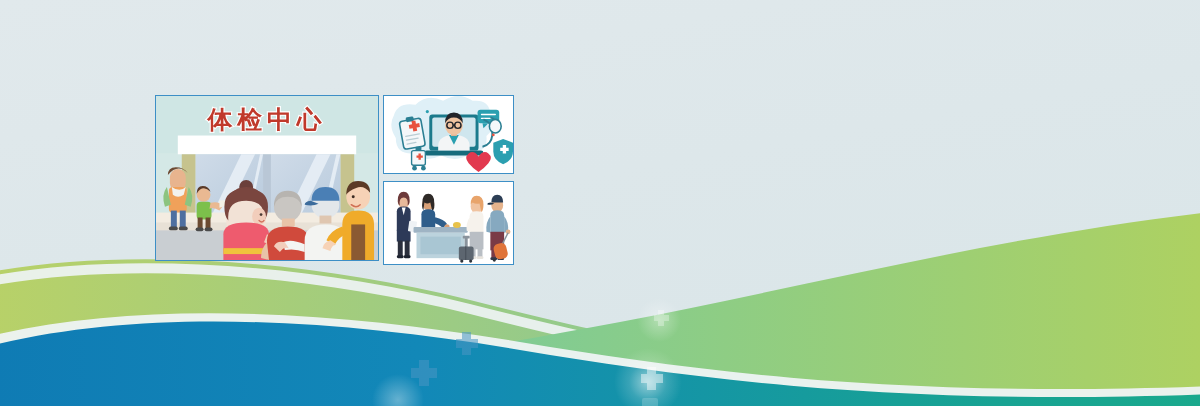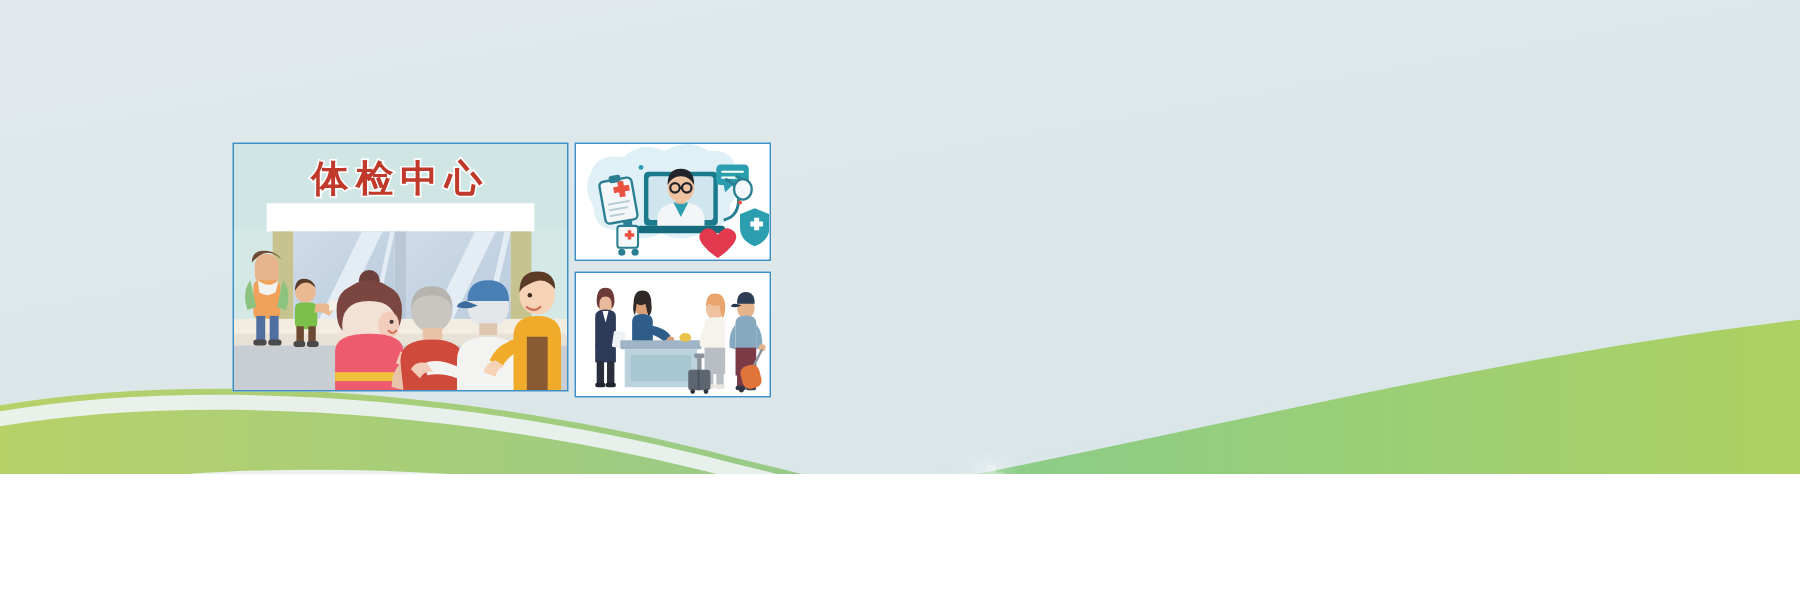--- a/index.html
+++ b/index.html
@@ -4,21 +4,21 @@
 <title>体检中心 Banner</title>
 <style>
   * { box-sizing: border-box; margin: 0; padding: 0; }
   html, body {
     width: 1200px; height: 406px;
     overflow: hidden;
     font-family: "Liberation Sans", sans-serif;
   }
   #stage {
     position: relative;
-    width: 1200px; height: 316px;
+    width: 1200px; height: 406px;
     background: linear-gradient(170deg, #e1e9ec 0%, #dde7ea 45%, #d9e5e8 100%);
     overflow: hidden;
     text-align: right;
   }
   #bg-waves { position: absolute; inset: 0; width: 1200px; height: 406px; }
 
   
   .card {
     position: absolute;
     border: 1px solid #3d8fc6;

